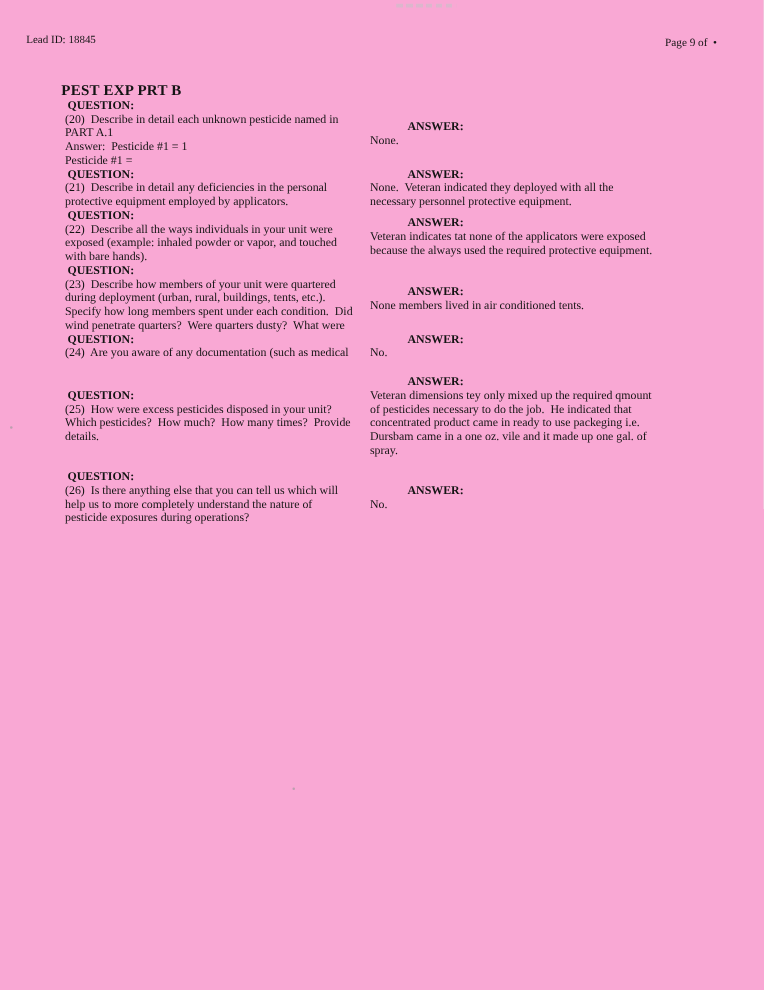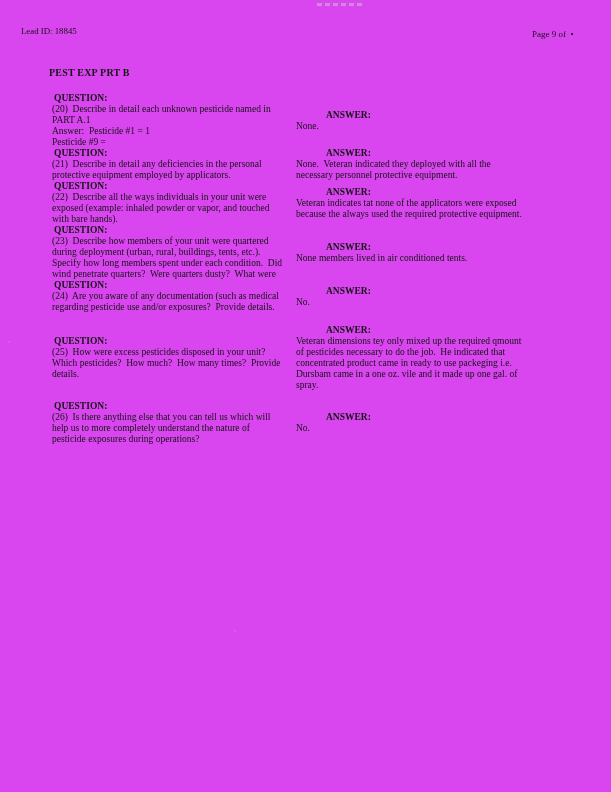--- a/index.html
+++ b/index.html
@@ -1,19 +1,19 @@
 <!DOCTYPE html>
 <html><head>
 <meta charset="utf-8">
 <style>
   html,body{margin:0;padding:0;background:#e8e8e8;}
   .page{
     position:relative;
     width:611px;height:792px;
-    background:#d946ef;
+    background:#f9a8d4;
     font-family:"Liberation Serif","DejaVu Serif",serif;
     color:#141414;
     overflow:hidden;
   }
   
   .artifact{
     position:absolute;left:317px;top:3px;width:48px;height:3px;
     background:repeating-linear-gradient(90deg,#c3c3c6 0 5px,transparent 5px 8px);
     opacity:.55;
   }
@@ -22,22 +22,22 @@
     font-size:8.8px;line-height:10px;white-space:pre;
   }
   .page-num{
     position:absolute;left:532px;top:29px;
     font-size:9px;line-height:10px;white-space:pre;
   }
   .body{
     position:absolute;left:52px;top:67px;right:30px;
   }
   .title{
-    font-size:10px;font-weight:bold;line-height:11px;
-    margin-left:-3px;margin-bottom:15px;letter-spacing:.2px;white-space:pre;
+    font-size:12px;font-weight:bold;line-height:11px;
+    margin-left:-3px;margin-bottom:2px;letter-spacing:.2px;white-space:pre;
   }
   .row{display:flex;align-items:center;}
   .row:nth-child(6){margin-top:12px;}  
   .row:nth-child(7){margin-top:10px;}  
   .qcol{width:243px;flex-shrink:0;}
   .acol{flex:1;min-width:0;}
   .label{
     font-size:9.5px;font-weight:bold;line-height:11px;white-space:pre;
   }
   .qlabel{padding-left:2px;}
@@ -60,21 +60,21 @@
 
   <div class="body">
     <div class="title">PEST EXP PRT B</div>
     <div id="blocks">
   <div class="row">
     <div class="qcol">
       <div class="label qlabel">QUESTION:</div>
     <div class="line ">(20)  Describe in detail each unknown pesticide named in</div>
             <div class="line ">PART A.1</div>
             <div class="line ">Answer:  Pesticide #1 = 1</div>
-            <div class="line ">Pesticide #9 =</div>
+            <div class="line ">Pesticide #1 =</div>
           </div>
     <div class="acol">
       <div class="label alabel">ANSWER:</div>
     <div class="line aline">None.</div>
           </div>
   </div>
 
   <div class="row">
     <div class="qcol">
       <div class="label qlabel">QUESTION:</div>
@@ -113,21 +113,20 @@
     <div class="acol">
       <div class="label alabel">ANSWER:</div>
     <div class="line aline">None members lived in air conditioned tents.</div>
           </div>
   </div>
 
   <div class="row">
     <div class="qcol">
       <div class="label qlabel">QUESTION:</div>
     <div class="line ">(24)  Are you aware of any documentation (such as medical</div>
-            <div class="line ">regarding pesticide use and/or exposures?  Provide details.</div>
           </div>
     <div class="acol">
       <div class="label alabel">ANSWER:</div>
     <div class="line aline">No.</div>
           </div>
   </div>
 
   <div class="row">
     <div class="qcol">
       <div class="label qlabel">QUESTION:</div>

